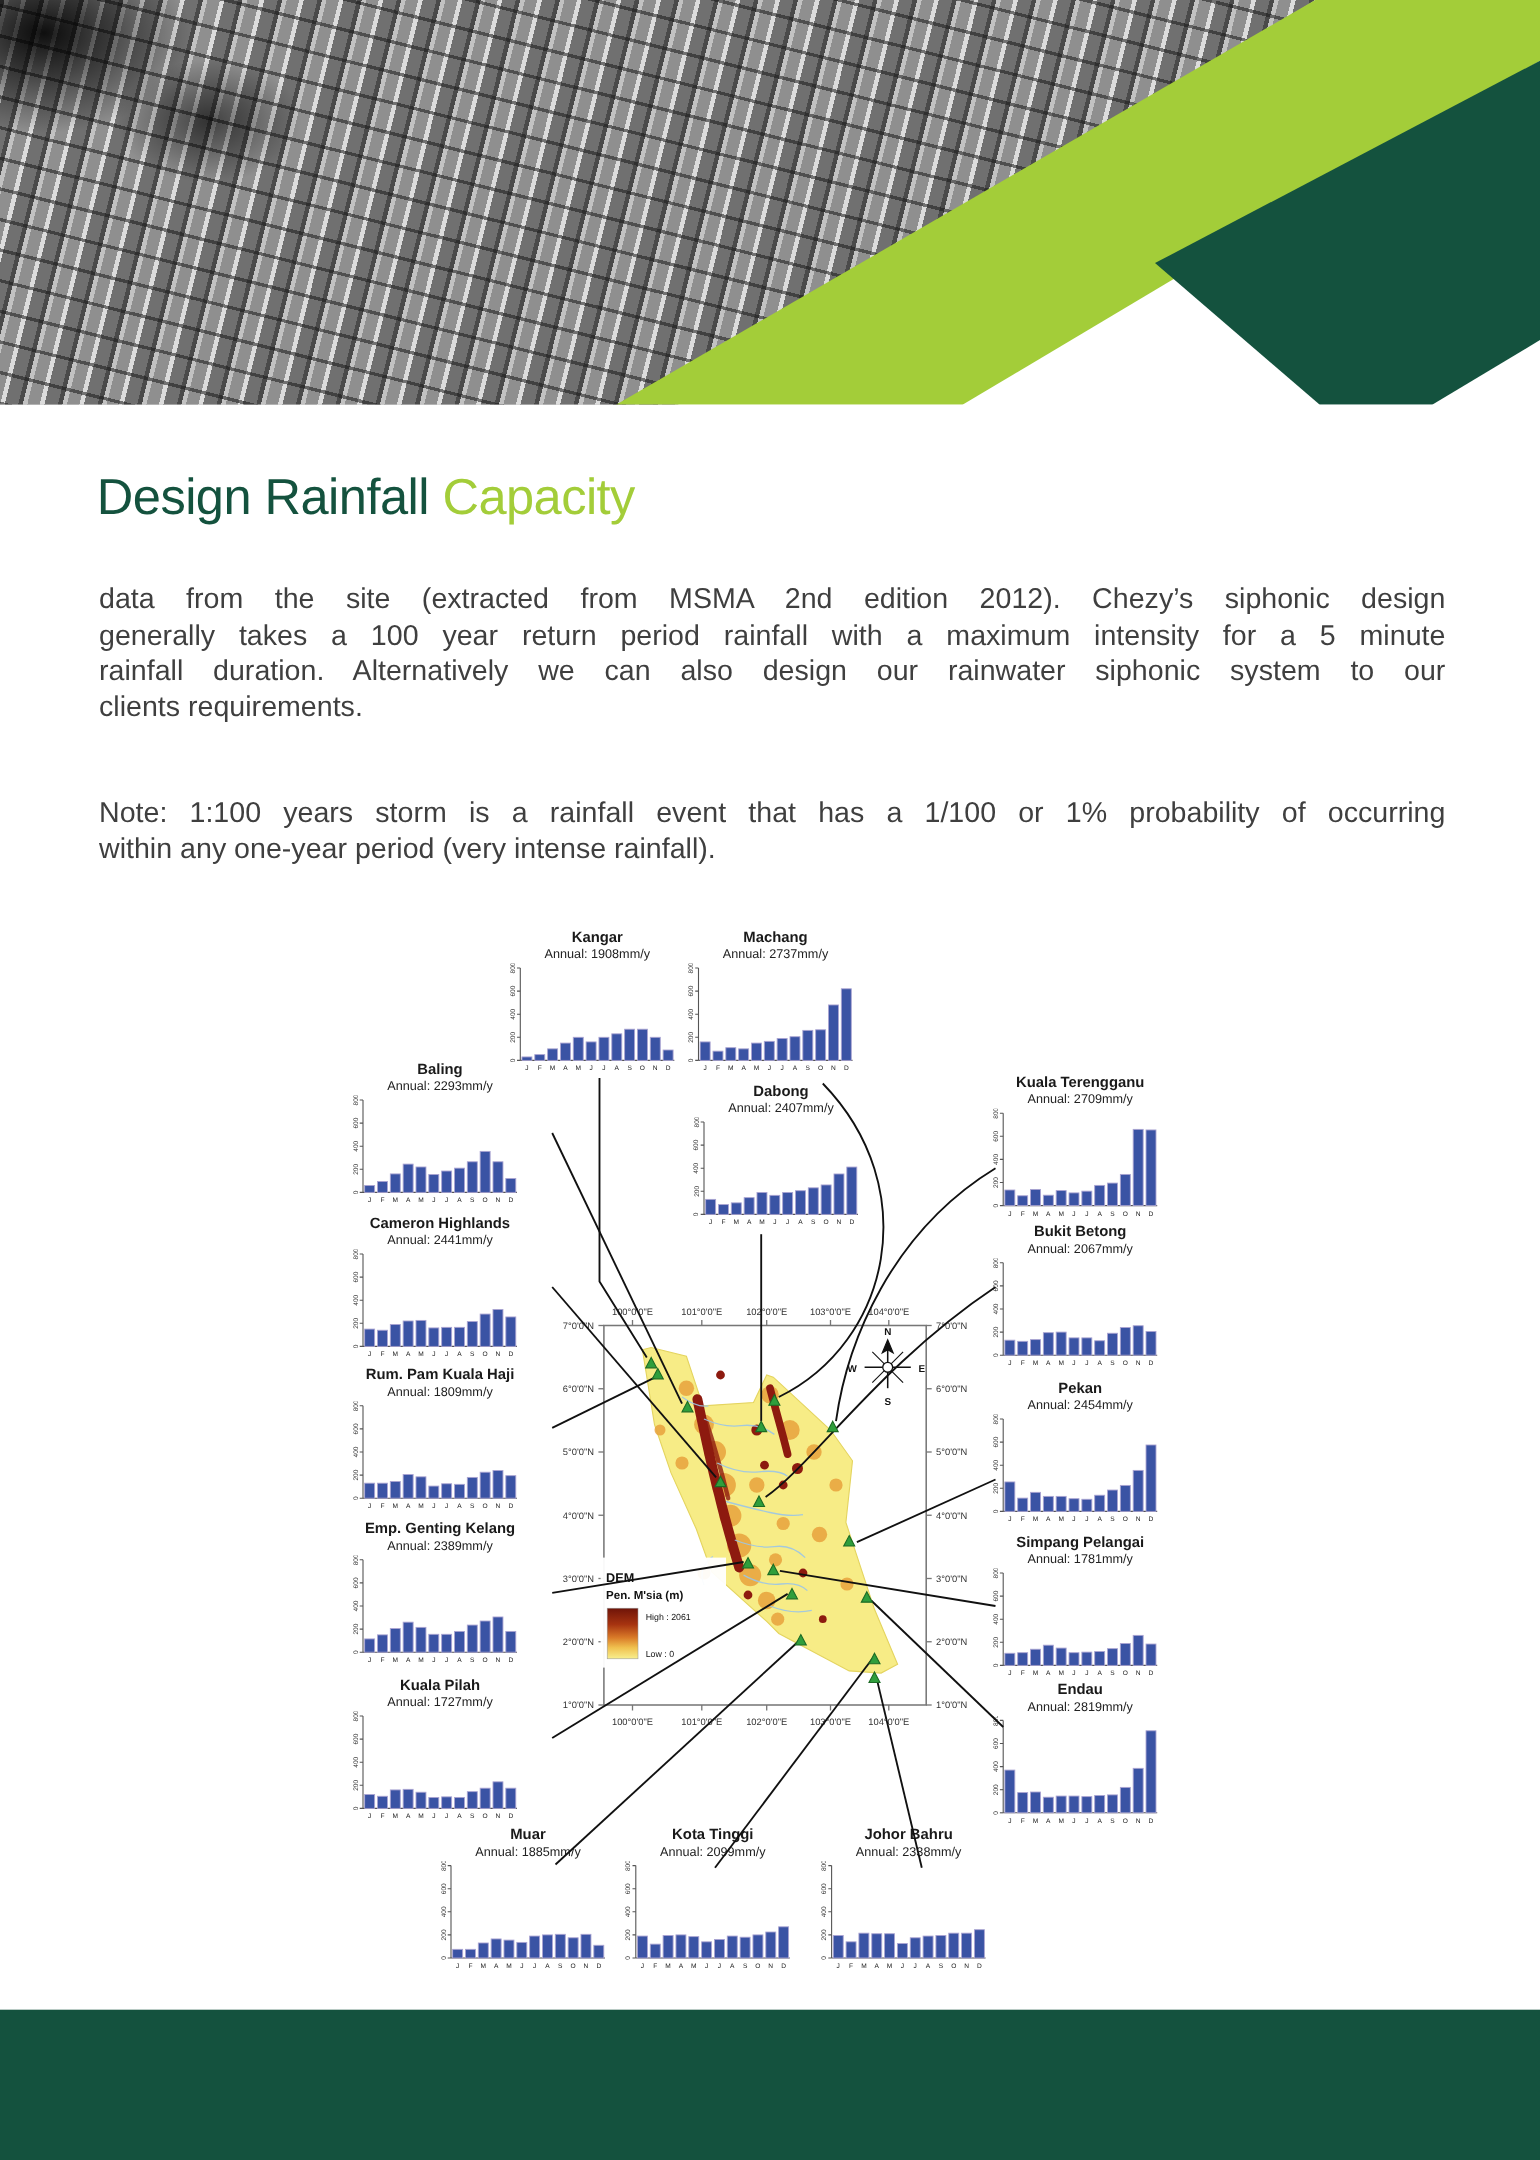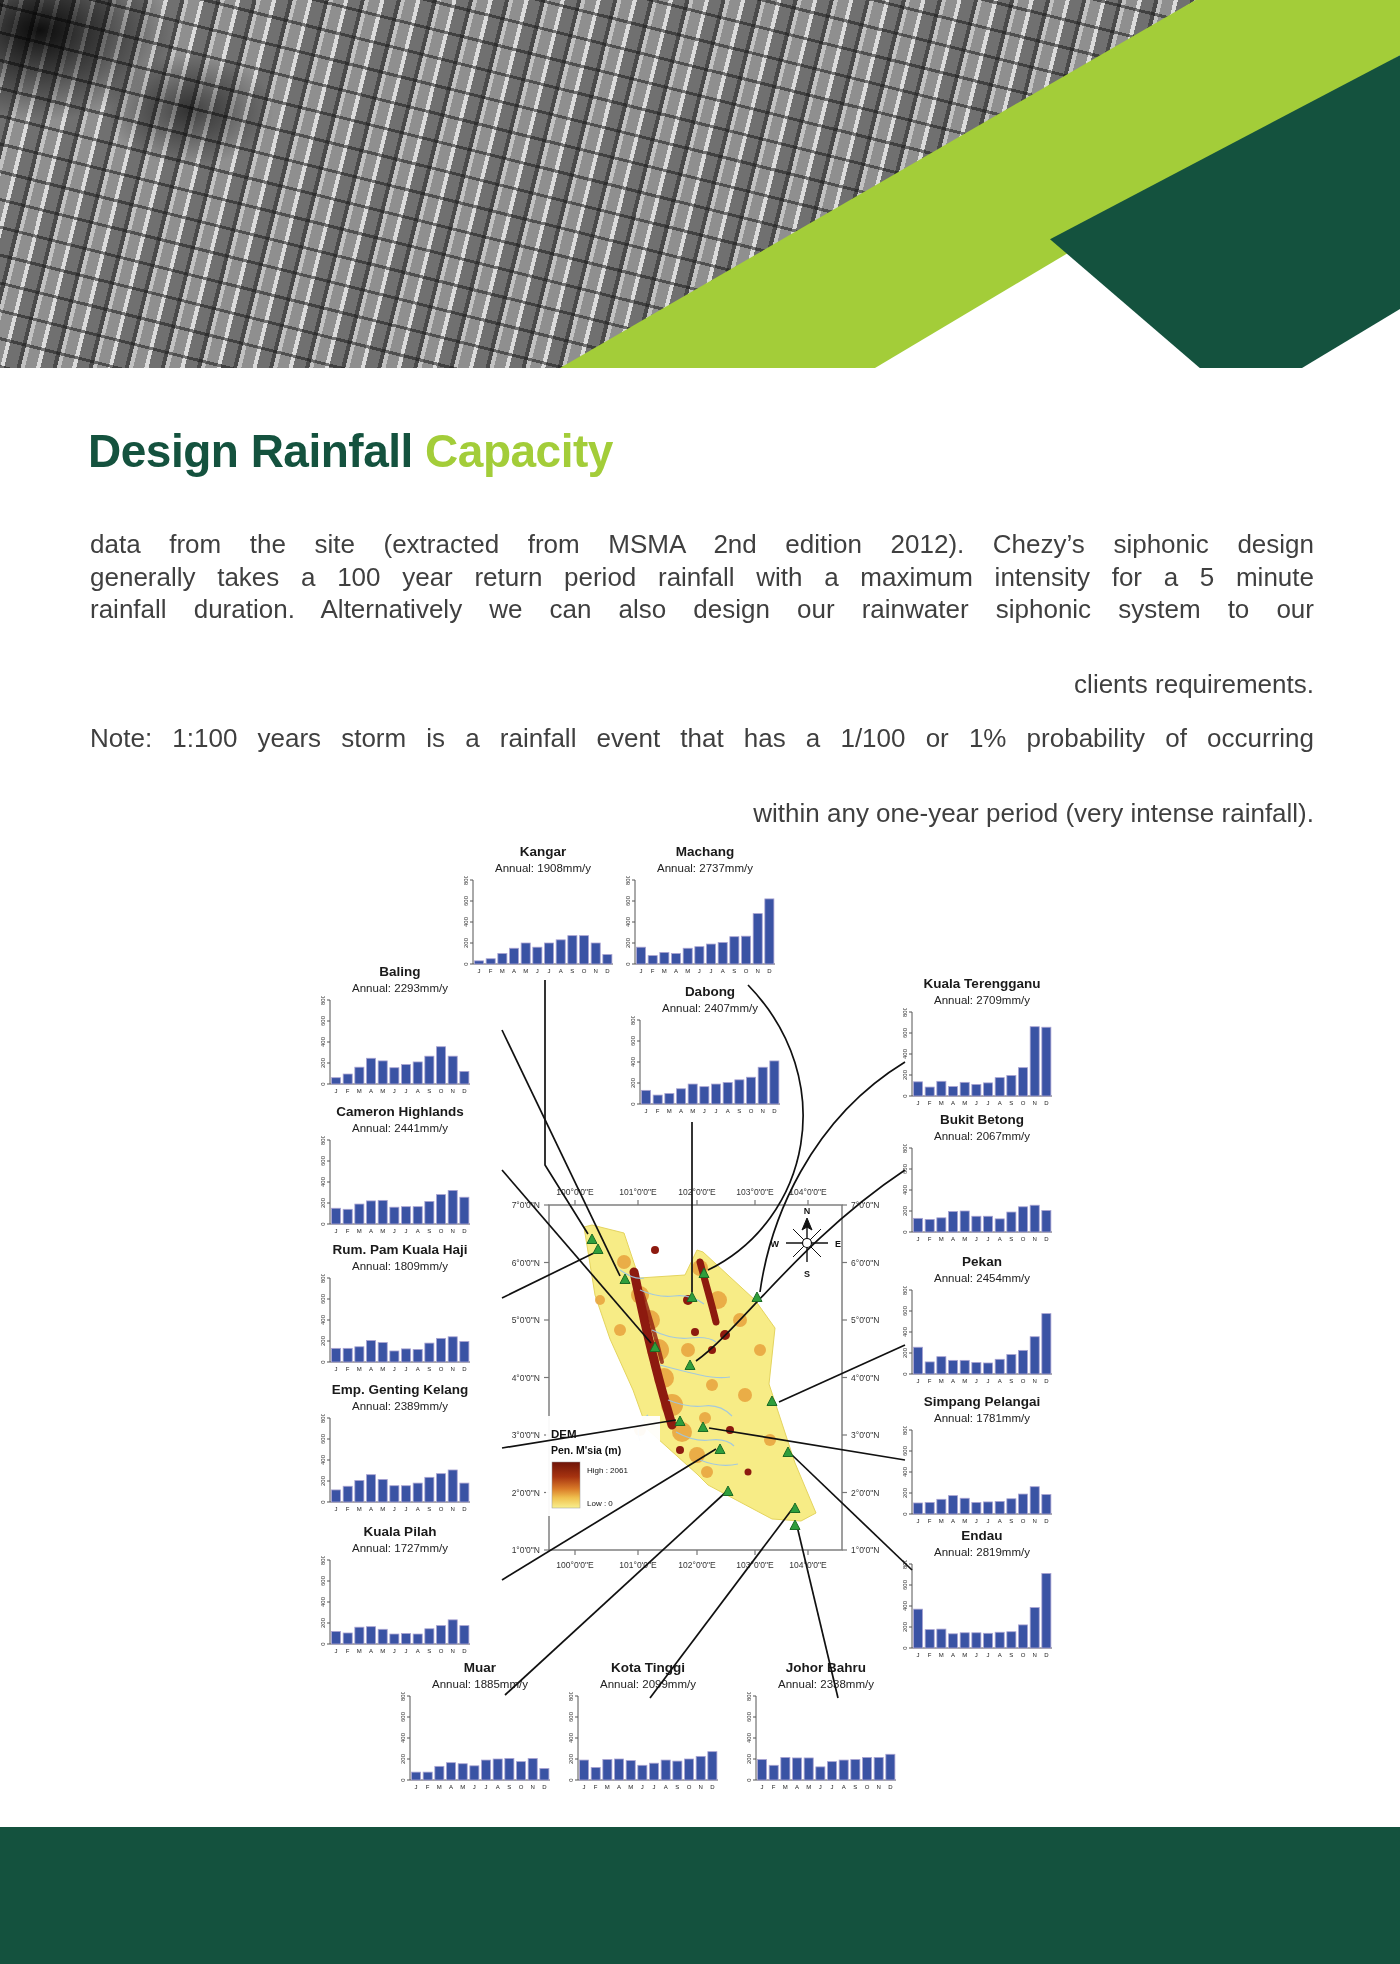--- a/index.html
+++ b/index.html
@@ -13,28 +13,28 @@
     background:
       radial-gradient(ellipse 190px 130px at 40px 30px, rgba(0,0,0,.9), rgba(0,0,0,0) 70%),
       radial-gradient(ellipse 120px 80px at 190px 110px, rgba(0,0,0,.55), rgba(0,0,0,0) 70%),
       repeating-linear-gradient(14deg, rgba(25,25,25,.55) 0 3px, rgba(255,255,255,0) 3px 27px),
       repeating-linear-gradient(104deg, #4a4a4a 0 4px, #c2c2c2 4px 8px, #8f8f8f 8px 19px, #dcdcdc 19px 23px, #707070 23px 35px);
     background-color:#9a9a9a;
   }
   #banner-chevron{clip-path:polygon(85.4% 0,100% 0,100% 15%,62.5% 100%,40% 100%);background:var(--light-green);}
   #banner-corner{clip-path:polygon(100% 15%,75% 65%,85.7% 100%,93% 100%,100% 84%);background:var(--dark-green);}
   
-  #page-title{position:absolute;left:88px;top:424px;font-size:46px;font-weight:700;letter-spacing:-.5px;margin:0;}
+  #page-title{position:absolute;left:88px;top:424px;font-size:46px;font-weight:400;letter-spacing:-.5px;margin:0;}
   #page-title .t1{color:var(--dark-green);}
   #page-title .t2{color:var(--light-green);}
   .para{position:absolute;left:90px;width:1224px;font-size:26px;line-height:32.5px;color:#3f3f3f;}
   #intro-para{top:528px;}
   #note-para{top:722px;}
   .jline{text-align:justify;text-align-last:justify;white-space:normal;}
-  .lline{text-align:right;margin-top:42px;}
+  .lline{text-align:left;}
   
   #figure{position:absolute;left:0;top:0;width:1400px;height:1964px;pointer-events:none;padding-left:44px;}
   .chart{position:absolute;width:204px;color:#1a1a1a;}
   .c-title{font-size:13.5px;font-weight:bold;text-align:center;line-height:15px;}
   .c-annual{font-size:11.5px;text-align:center;margin-top:3px;line-height:13px;color:#222;}
   .chart svg{display:block;margin-top:1px;}
   #overlay{position:absolute;left:0;top:0;}
   
   #footer-bar{position:absolute;left:0;top:1827px;width:1400px;height:137px;background:var(--dark-green);}
 </style>

